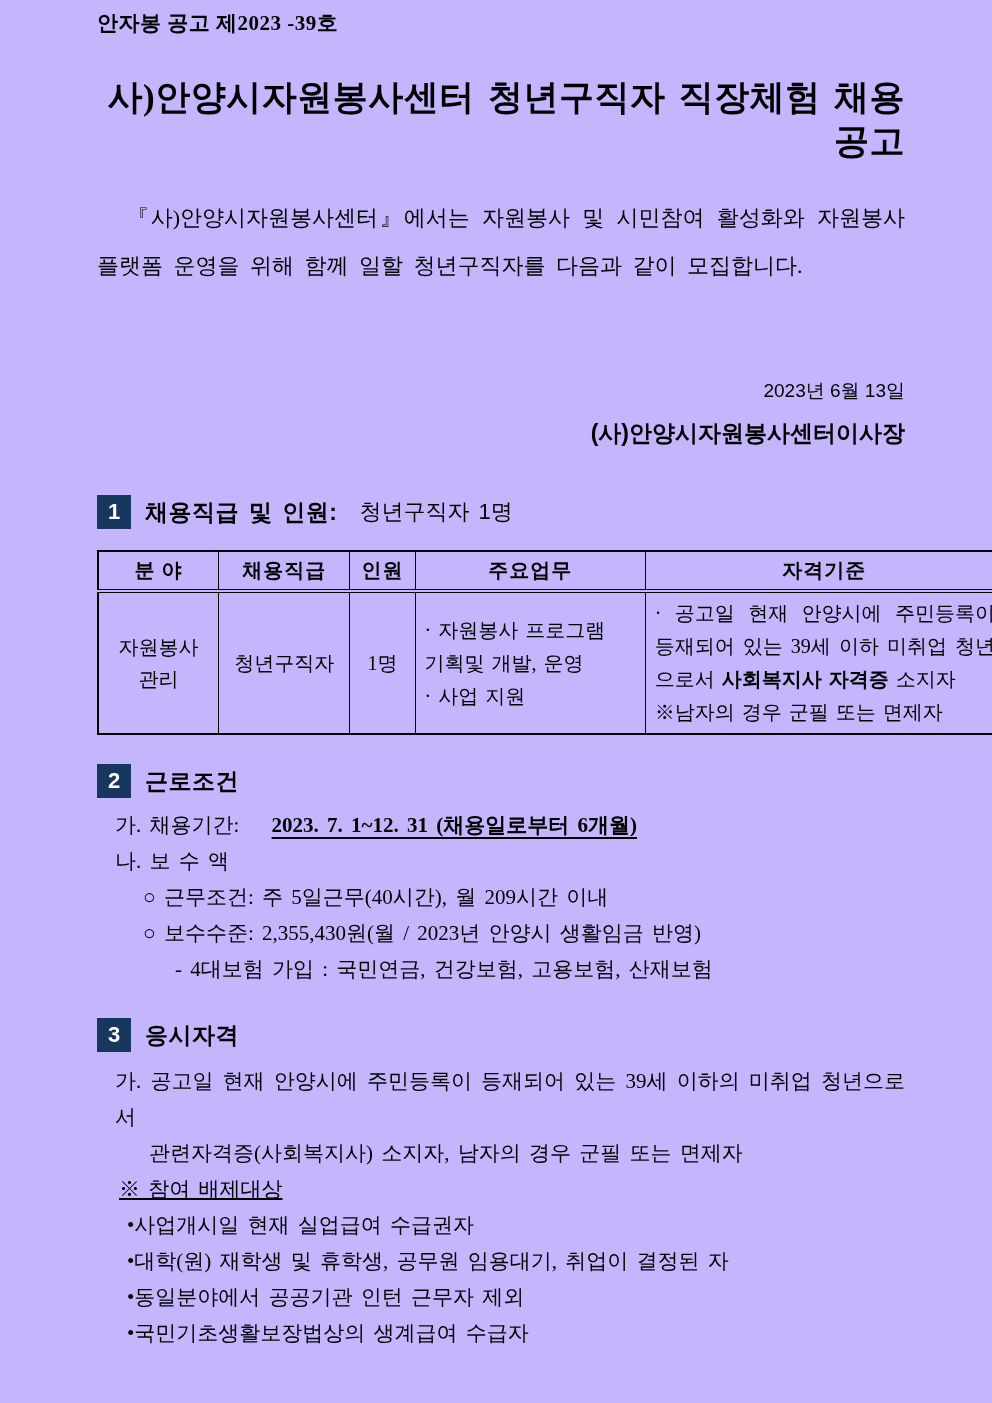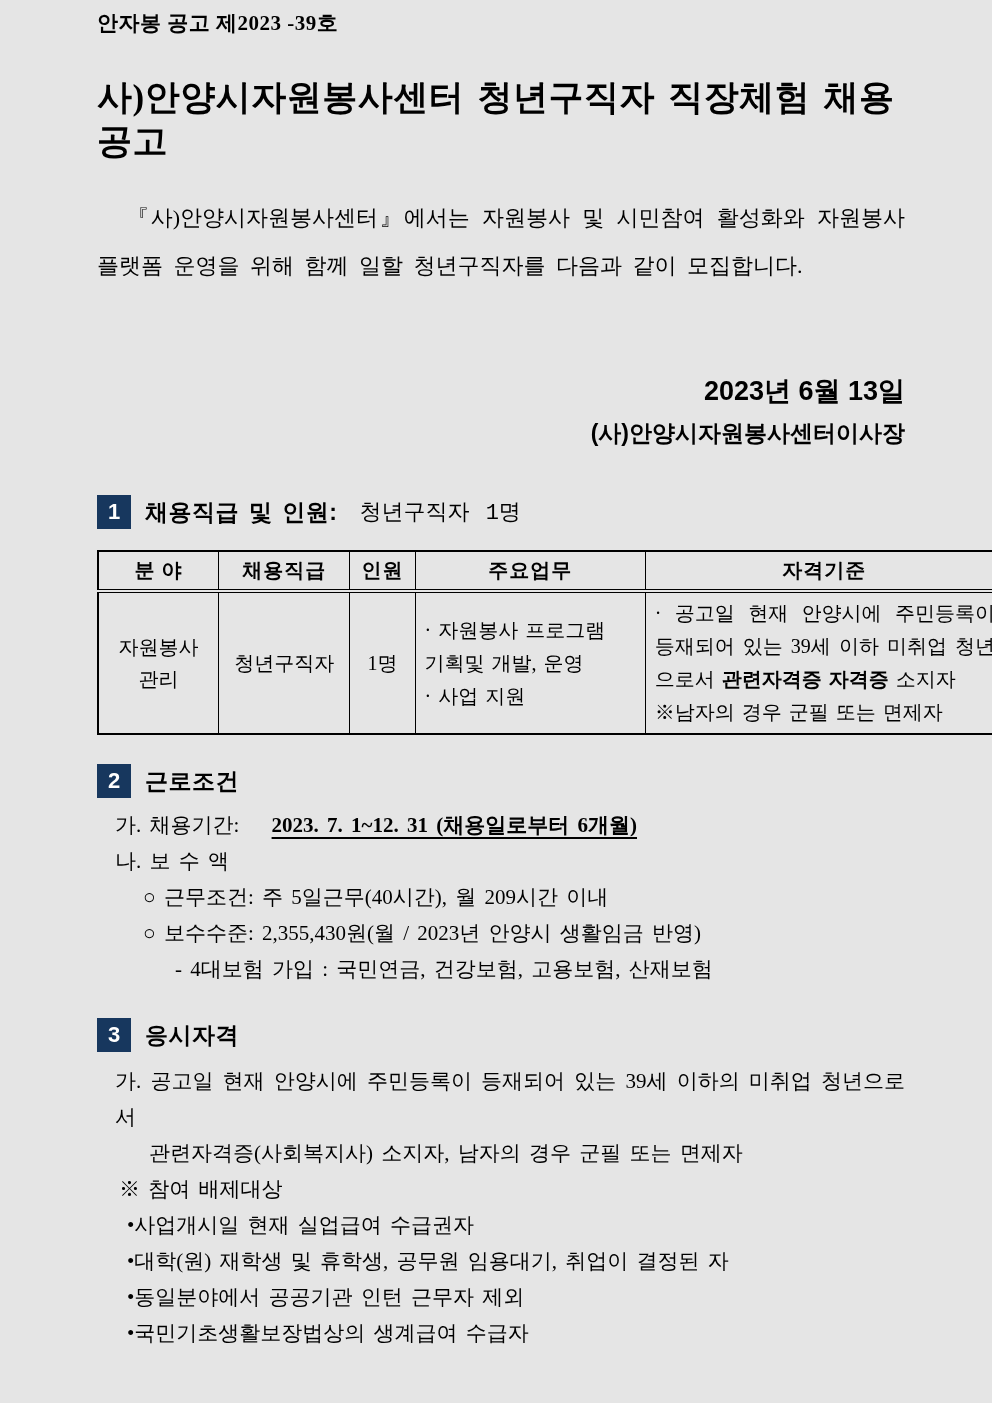--- a/index.html
+++ b/index.html
@@ -2,57 +2,57 @@
 <html><head>
 <meta charset="utf-8">
 <style>
   * { margin: 0; padding: 0; box-sizing: border-box; }
   html, body { background: #ffffff; }
   .page {
     position: relative;
     width: 992px;
     height: 1403px;
     margin: 0 auto;
-    background: #e5e5e5;
+    background: #c4b5fd;
     color: #000000;
     font-family: "Liberation Serif", "DejaVu Serif", serif;
     overflow: hidden;
   }
   .content {
     padding: 8px 87px 0 97px; 
   }
   .doc-number {
     font-size: 21px;
     font-weight: 600;
     line-height: 30px;
     letter-spacing: 0.5px;
   }
   .doc-title {
     margin-top: 38px;
     font-size: 35px;
     font-weight: 800;
     line-height: 44px;
-    text-align: left;
+    text-align: right;
     letter-spacing: 0.5px;
     word-spacing: 4px;
   }
   .intro { margin-top: 30px; font-size: 22px; word-spacing: 5px; }
   .intro-line1 {
     line-height: 48px;
     padding-left: 30px;
     text-align: justify;
     text-align-last: justify;
   }
   .intro-line2 { line-height: 48px; }
   .sign-block {
     margin-top: 88px;
     text-align: right;
     font-family: "Liberation Sans", "DejaVu Sans", sans-serif;
   }
-  .sign-date { font-size: 27px; font-weight: 700; line-height: 26px; }
+  .sign-date { font-size: 19px; font-weight: 400; line-height: 26px; }
   .sign-issuer { margin-top: 14px; font-size: 23px; font-weight: 700; line-height: 30px; }
 
   .section-heading {
     display: flex;
     align-items: center;
     gap: 14px;
     height: 36px;
     font-family: "Liberation Sans", "DejaVu Sans", sans-serif;
   }
   .sec1 { margin-top: 46px; }
@@ -70,21 +70,21 @@
     justify-content: center;
     flex: 0 0 auto;
   }
   .sec-title {
     font-size: 23px;
     font-weight: 700;
     letter-spacing: 0.5px;
     word-spacing: 3px;
   }
   .sec-subtitle {
-    font-family: Liberation Mono, monospace;
+    font-family: Liberation Sans, sans-serif;
     font-size: 22px;
     font-weight: 400;
     margin-left: 8px;
     word-spacing: 3px;
   }
 
   table.recruit-table {
     margin-top: 20px;
     width: 908px;
     border-collapse: collapse;
@@ -125,21 +125,21 @@
     font-weight: 700;
     text-decoration: underline;
     text-decoration-thickness: 2px;
     text-underline-offset: 5px;
     margin-left: 24px;
   }
   .sec3-list { margin-top: 10px; font-size: 21px; word-spacing: 3px; }
   .sec3-list .line { line-height: 36px; }
   .s3-ga1 { padding-left: 18px; text-align: justify; text-align-last: justify; }
   .s3-ga2 { padding-left: 52px; }
-  .s3-note { padding-left: 22px; }
+  .s3-note { padding-left: 22px; text-decoration: underline; }
   .s3-bullet { padding-left: 30px; }
 </style>
 </head>
 <body>
 
 <div class="page">
   <div class="content">
 
     <div class="doc-number">안자봉 공고 제2023 -39호</div>
 
@@ -185,21 +185,21 @@
             <div>관리</div>
           </td>
           <td class="cell-center">청년구직자</td>
           <td class="cell-center">1명</td>
           <td class="cell-duties">
             <div>· 자원봉사 프로그램</div>
             <div>기획및 개발, 운영</div>
             <div>· 사업 지원</div>
           </td>
           <td class="cell-qual">
-            <div class="qual-par"><span>· 공고일 현재 안양시에 주민등록이 등재되어 있는 39세 이하 미취업 청년으로서 </span><span class="qual-bold">관련자격증 자격증</span><span> 소지자</span></div>
+            <div class="qual-par"><span>· 공고일 현재 안양시에 주민등록이 등재되어 있는 39세 이하 미취업 청년으로서 </span><span class="qual-bold">사회복지사 자격증</span><span> 소지자</span></div>
             <div class="qual-note">※남자의 경우 군필 또는 면제자</div>
           </td>
         </tr>
       </tbody>
     </table>
 
     <div class="section-heading sec2">
       <div class="sec-num-box">2</div>
       <div class="sec-title">근로조건</div>
     </div>

